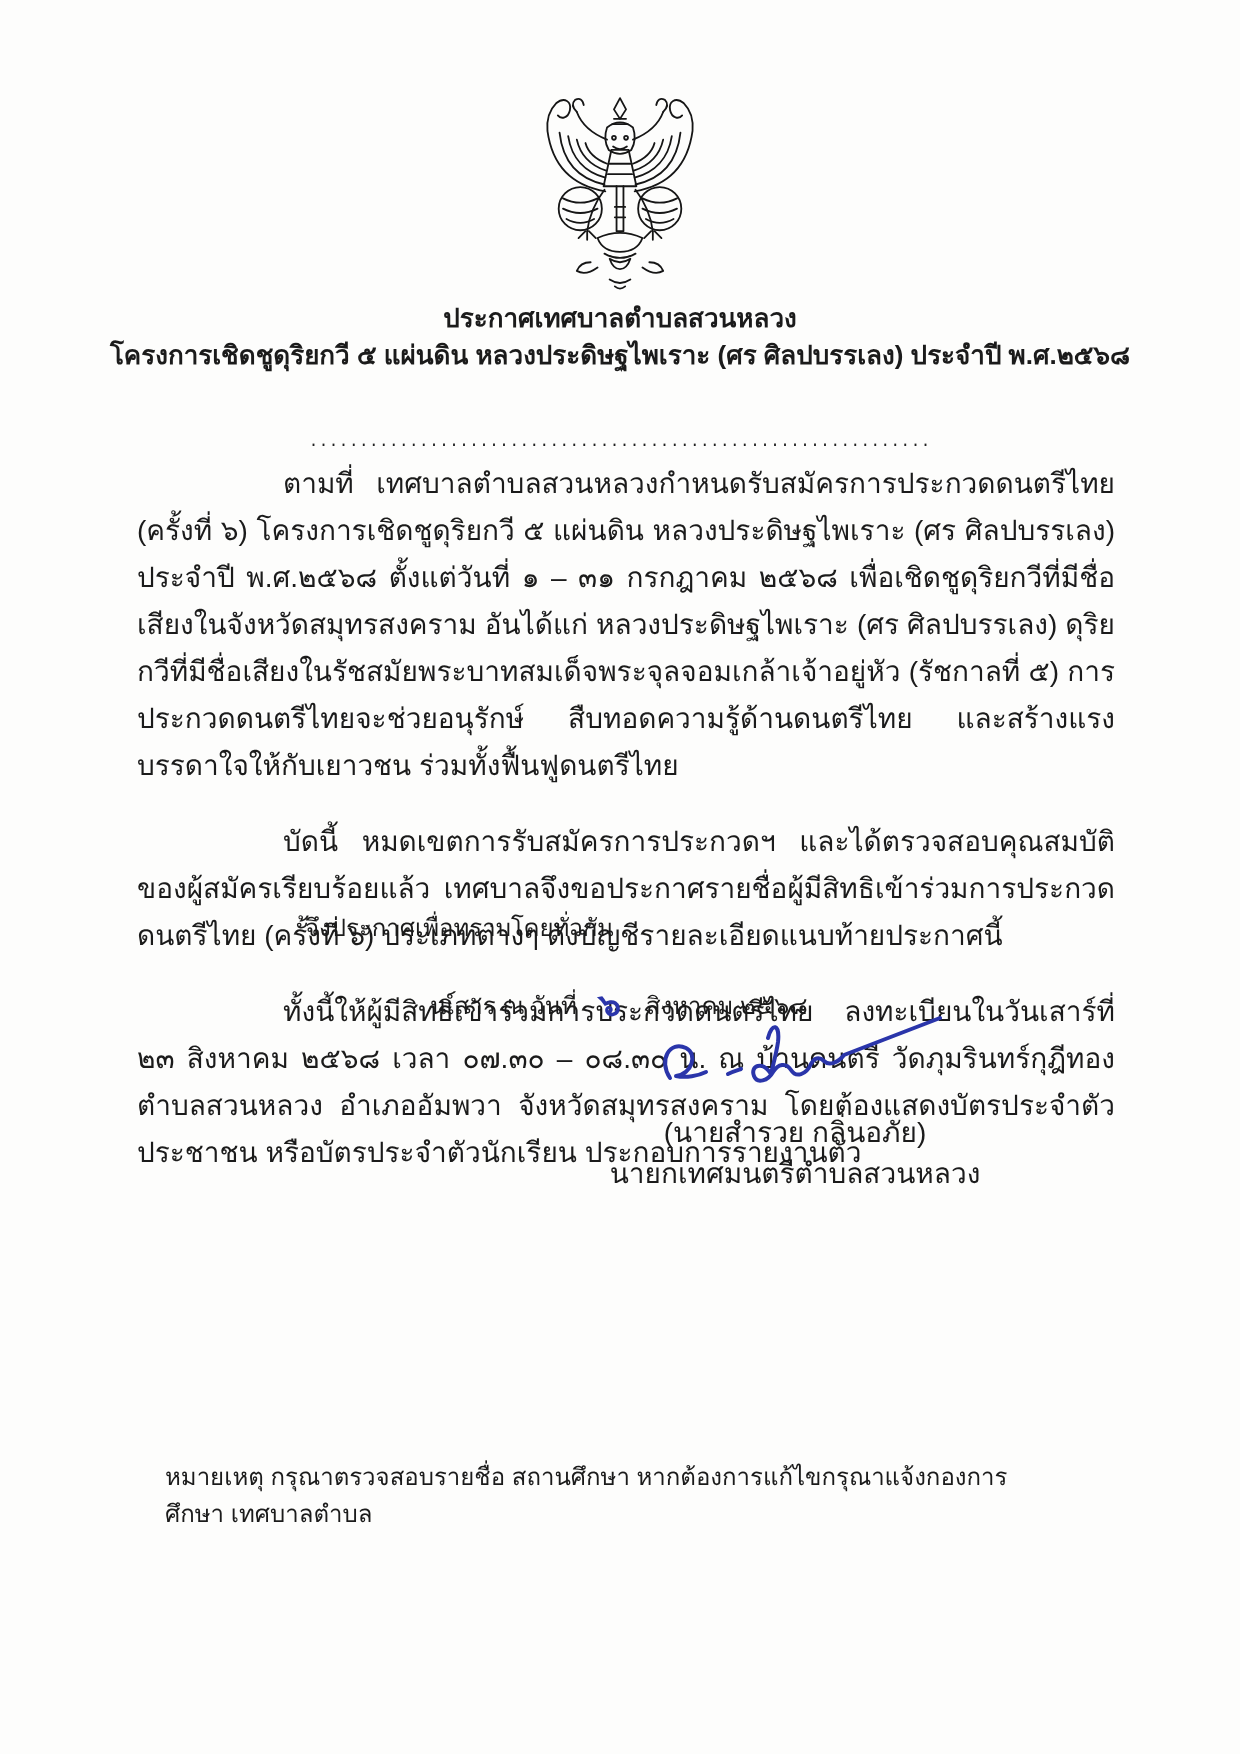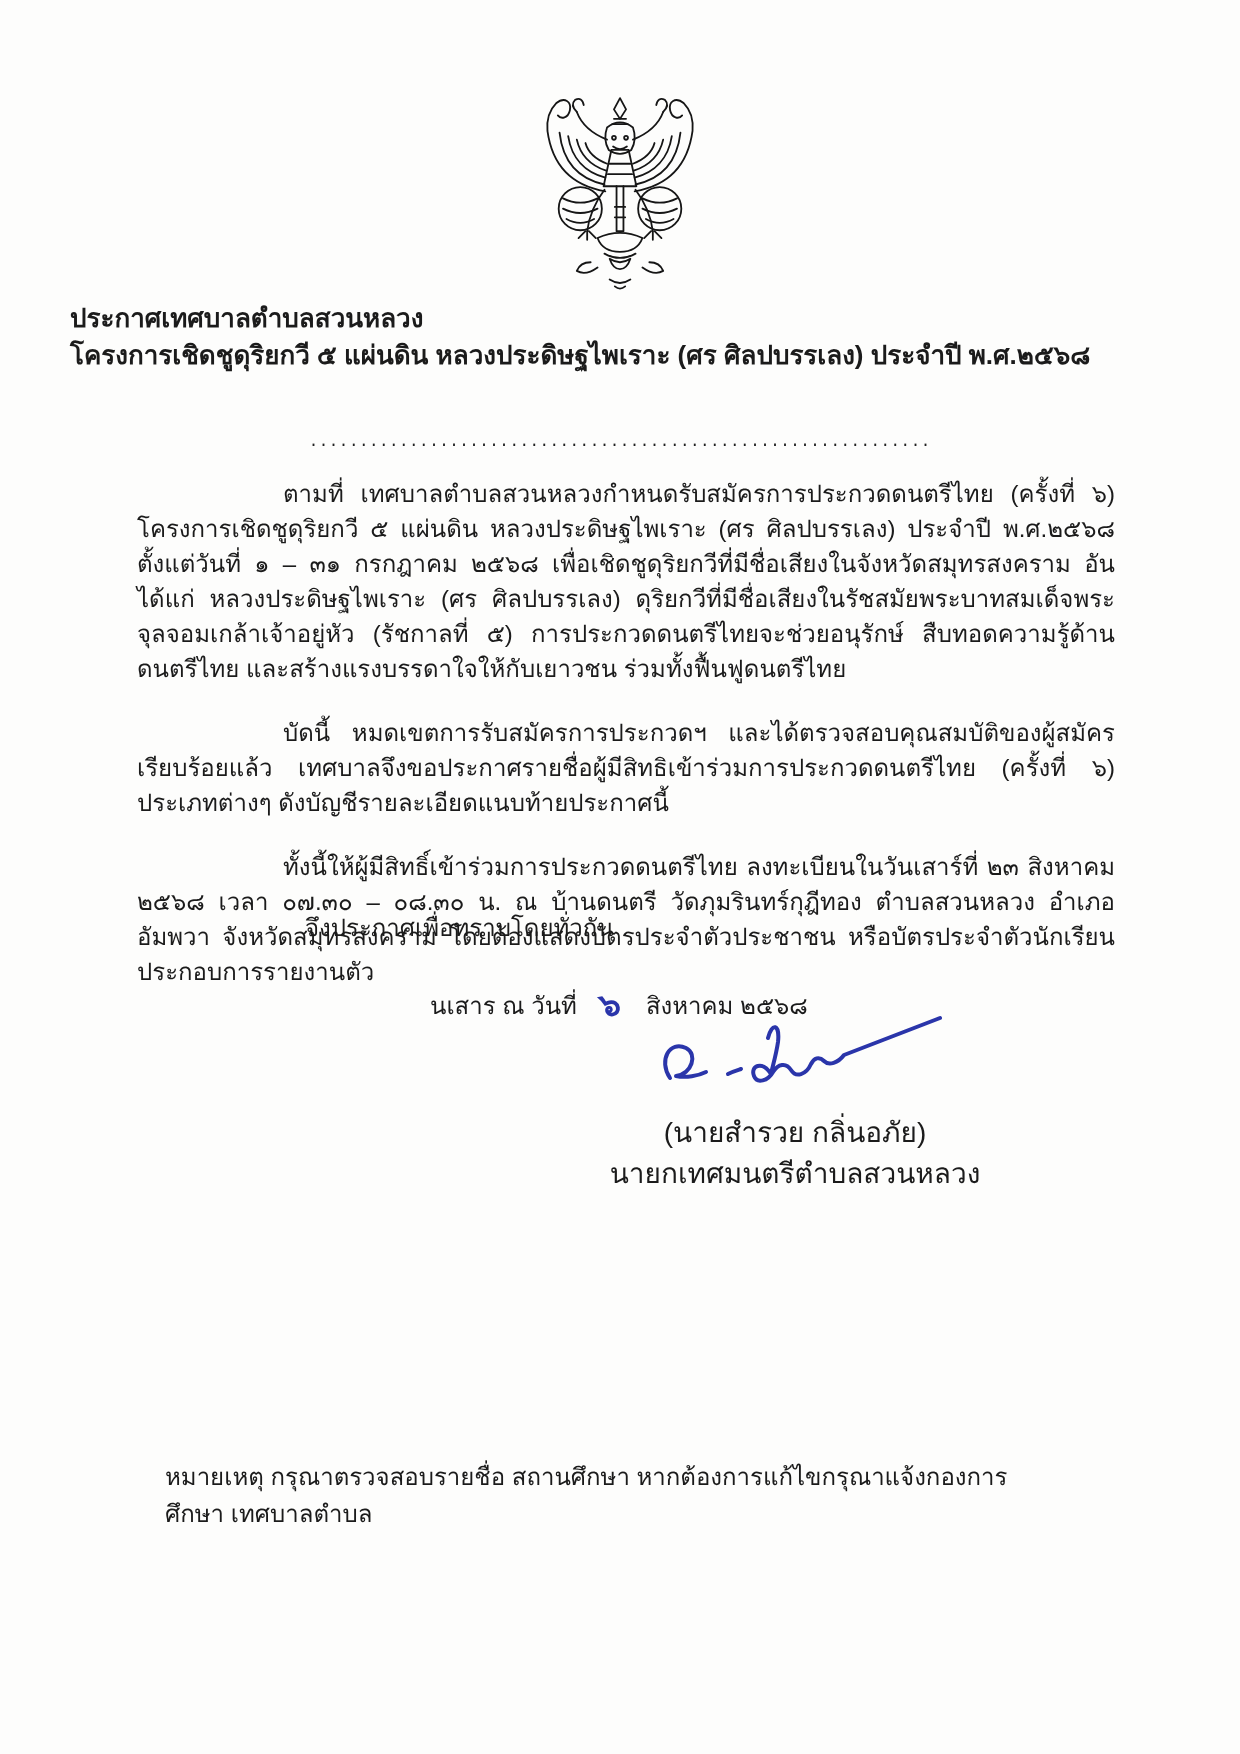--- a/index.html
+++ b/index.html
@@ -11,31 +11,31 @@
     font-family:"Liberation Sans","DejaVu Sans",sans-serif;
     color:#1b1b1b;
     overflow:hidden;
   }
   .emblem{
     position:absolute;left:525px;top:88px;width:190px;height:212px;
   }
   .emblem svg{width:100%;height:100%;}
   .title-block{
     position:absolute;left:70px;top:300px;width:1100px;
-    font-weight:600;
+    text-align:center;font-weight:600;
   }
   .title-line{font-size:26px;line-height:37px;}
   .dots{
     position:absolute;left:70px;top:432px;width:1100px;
     text-align:center;font-size:15px;letter-spacing:1px;color:#222;
     font-family:"DejaVu Sans Mono",monospace;
   }
   .body-block{
     position:absolute;left:137px;top:460px;width:978px;
-    font-size:24px;line-height:35px;text-align:justify;margin-top:16px;
+    font-size:28px;line-height:47px;text-align:justify;
   }
   .body-block p{margin:0 0 29px 0;text-indent:146px;}
   .closing{
     position:absolute;left:305px;top:908px;
     font-size:24px;
   }
   .date-line{
     position:absolute;left:430px;top:976px;
     font-size:24px;white-space:nowrap;
   }

